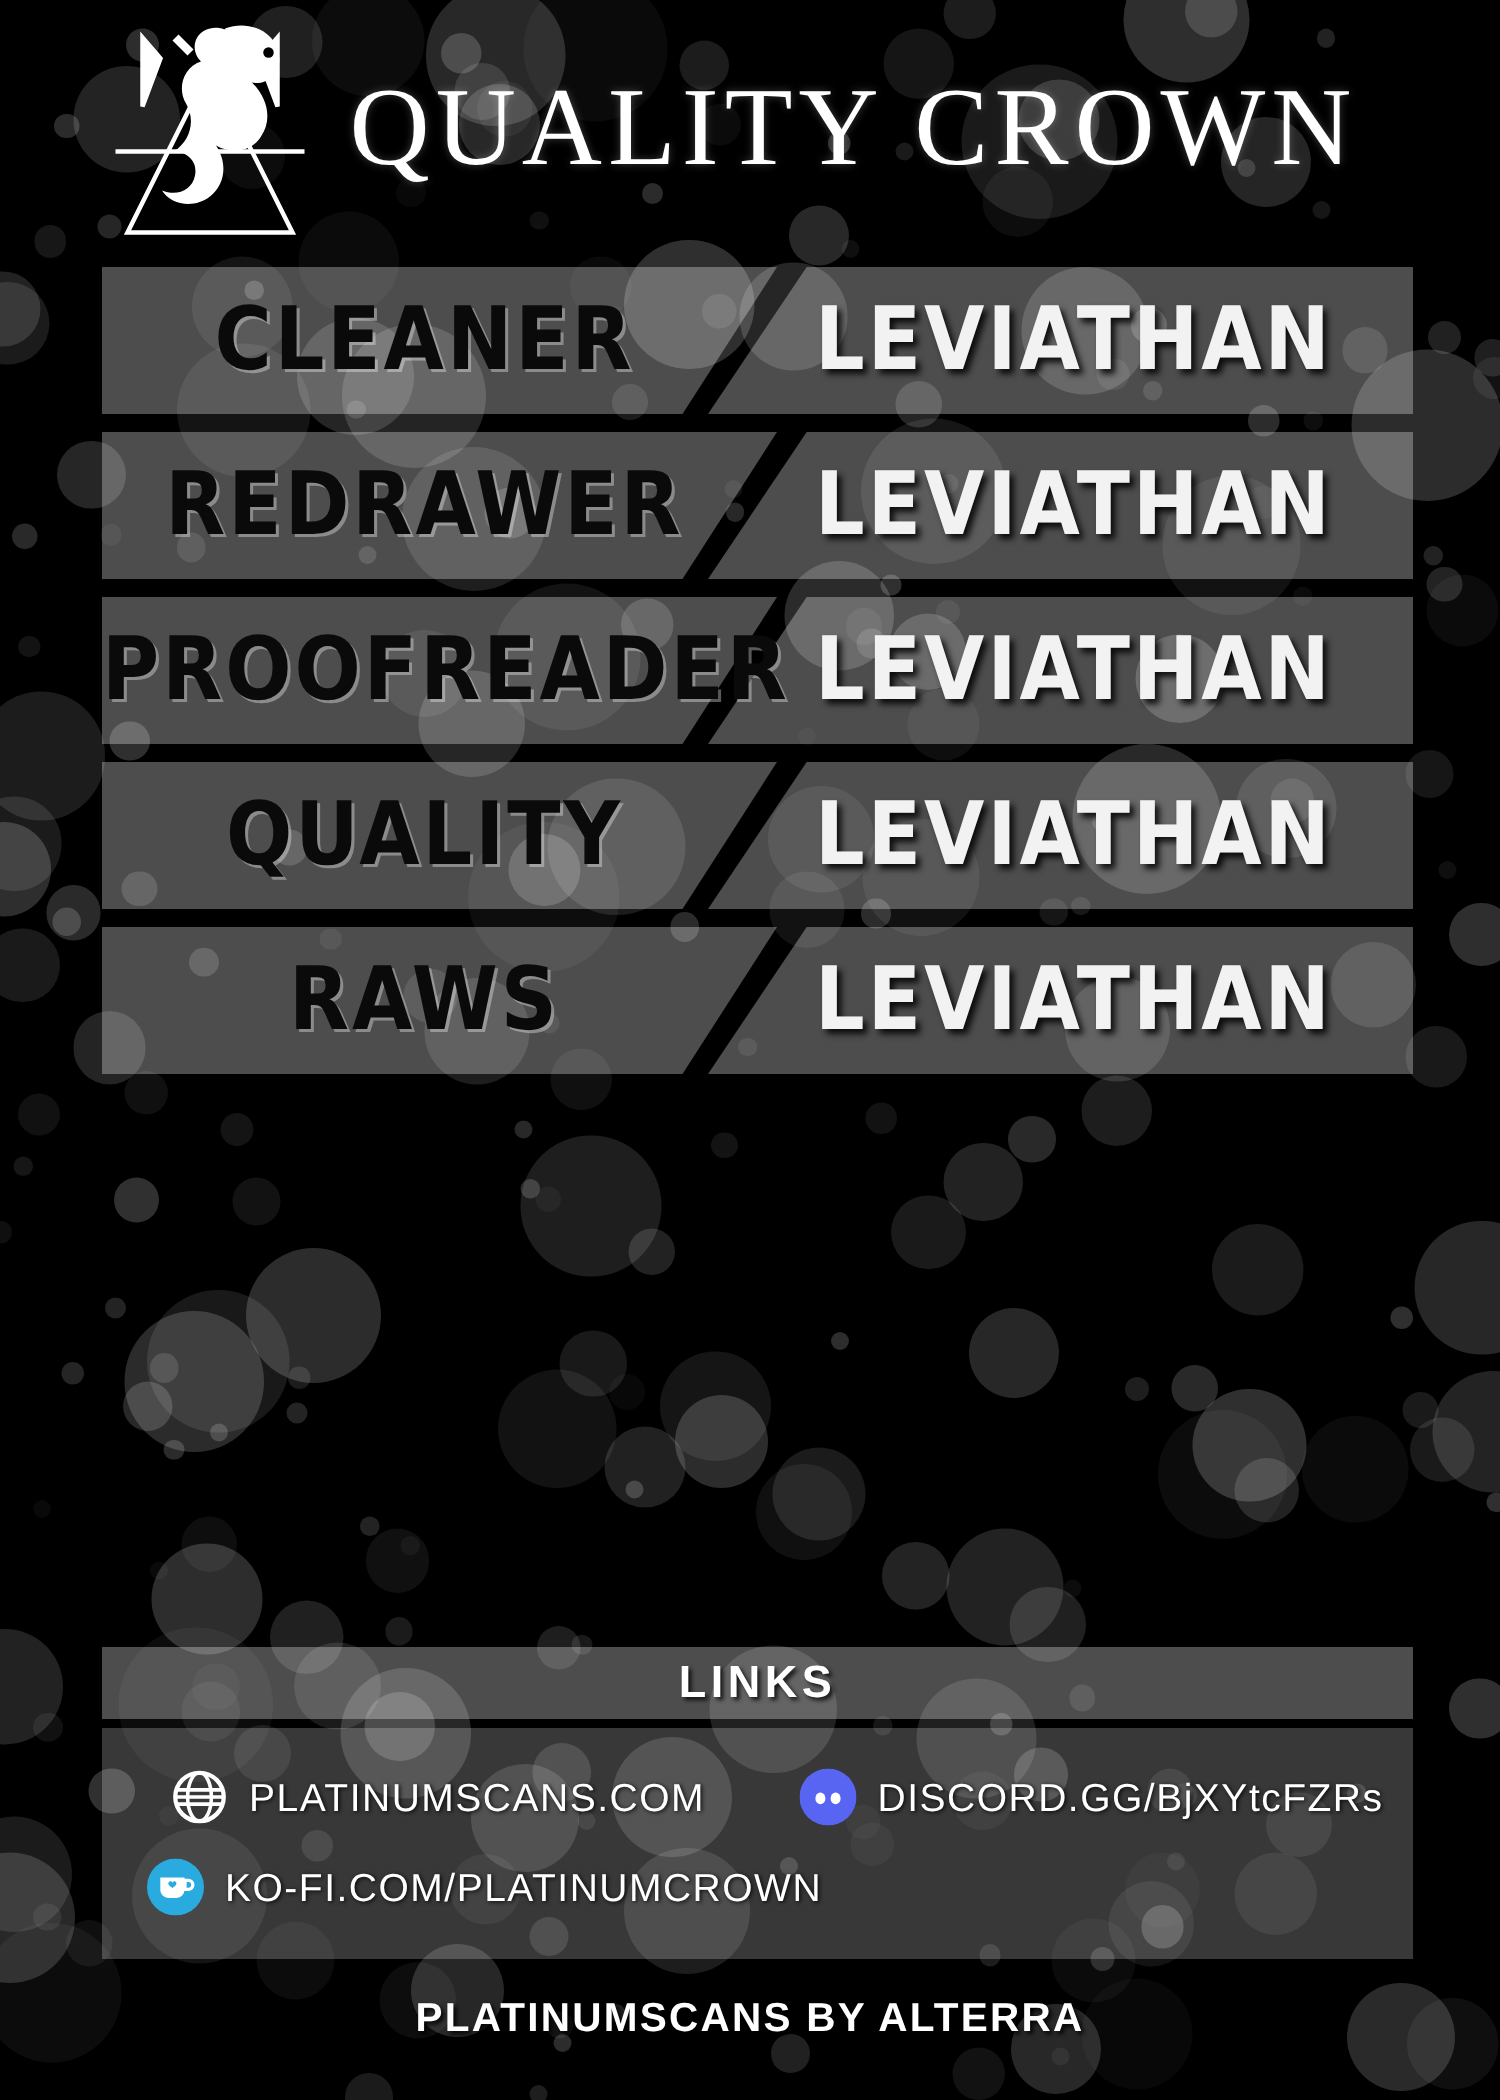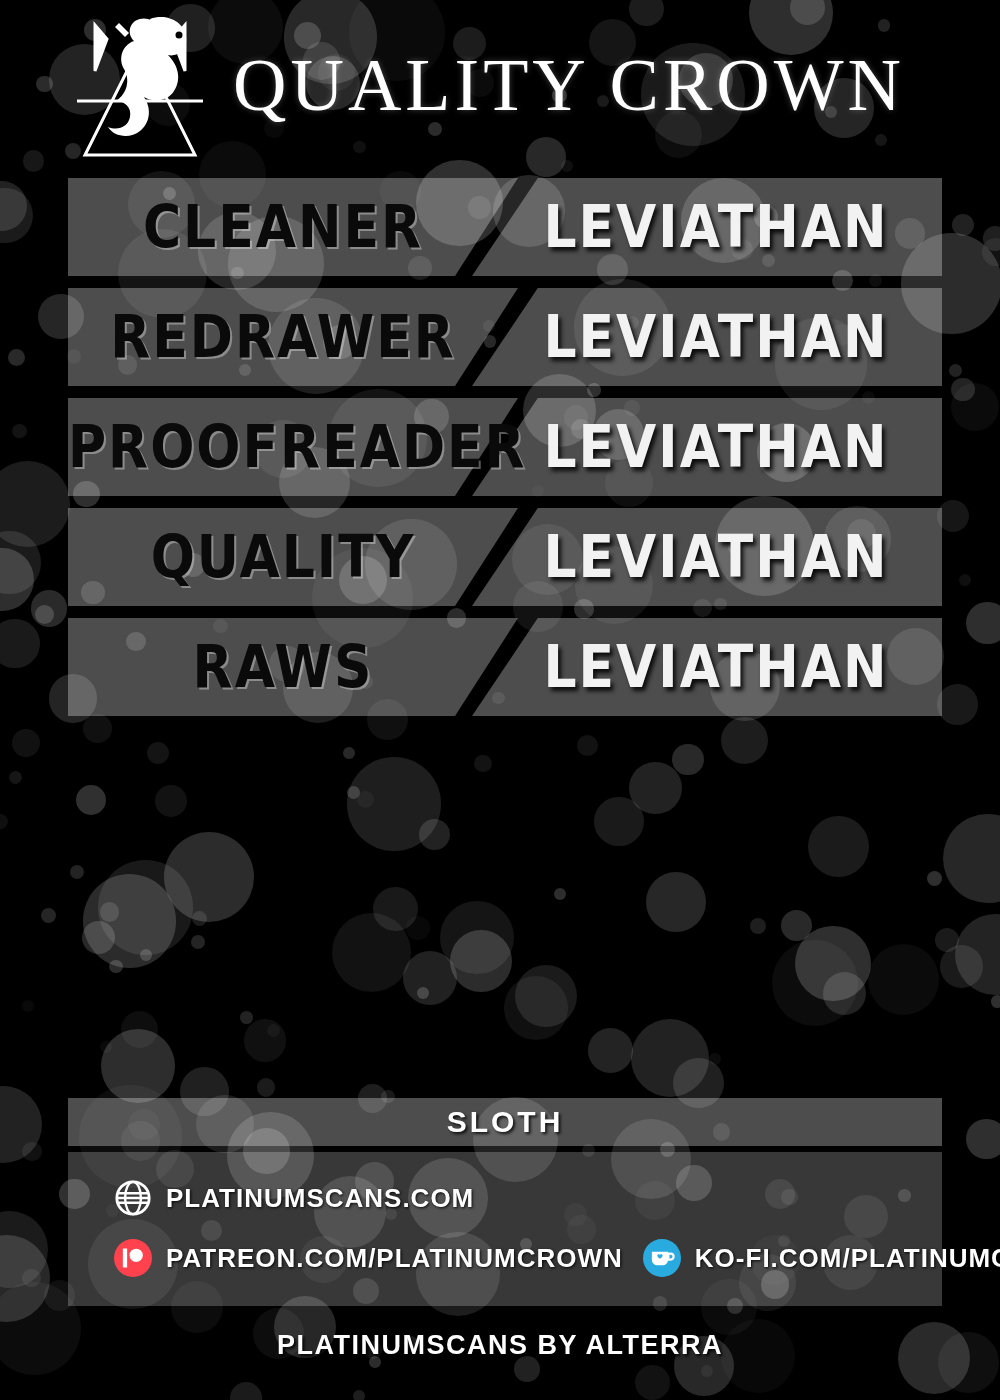--- a/index.html
+++ b/index.html
@@ -160,21 +160,21 @@
     height: 38px;
     flex: none;
     margin-right: 14px;
     display: flex;
     align-items: center;
     justify-content: center;
   }
   .link-icon svg { width: 38px; height: 38px; display: block; }
   .link-text {
     font-size: 26px;
-    font-weight: bold;
+    font-weight: normal;
     letter-spacing: 1px;
     color: #ffffff;
     text-shadow: 1px 1px 3px rgba(0,0,0,0.9);
     white-space: nowrap;
     text-align: right;
   }
 
   
   .footer {
     position: absolute;
@@ -515,45 +515,45 @@
     </div>
     <div class="row">
       <div class="band band-left"></div>
       <div class="band band-right"></div>
       <div class="role">RAWS</div>
       <div class="name">LEVIATHAN</div>
     </div>
   </div>
 
 <div class="links-wrap">
-  <div class="links-header">SLOTH</div>
+  <div class="links-header">LINKS</div>
   <div class="links-body" id="links-body">
       <div class="link-line">
         <div class="link-cell">
           <span class="link-icon">
             <svg viewBox="0 0 24 24">
               <circle cx="12" cy="12" r="10.2" fill="none" stroke="#ffffff" stroke-width="1.8"></circle>
               <ellipse cx="12" cy="12" rx="5" ry="10.2" fill="none" stroke="#ffffff" stroke-width="1.5"></ellipse>
               <path d="M2 9h20M2 15h20M2 12h20" stroke="#ffffff" stroke-width="1.5" fill="none"></path>
             </svg>
           </span>
           <span class="link-text">PLATINUMSCANS.COM</span>
         </div>
+        <div class="link-cell second">
+          <span class="link-icon">
+            <svg viewBox="0 0 24 24">
+              <circle cx="12" cy="12" r="12" fill="#5865F2"></circle>
+              <ellipse cx="8.8" cy="12.6" rx="2.1" ry="2.5" fill="#fff"></ellipse>
+              <ellipse cx="15.2" cy="12.6" rx="2.1" ry="2.5" fill="#fff"></ellipse>
+            </svg>
+          </span>
+          <span class="link-text">DISCORD.GG/BjXYtcFZRs</span>
+        </div>
       </div>
       <div class="link-line">
-        <div class="link-cell">
-          <span class="link-icon">
-            <svg viewBox="0 0 24 24">
-              <circle cx="12" cy="12" r="12" fill="#FF424D"></circle>
-              <circle cx="14" cy="10.3" r="4.2" fill="#fff"></circle>
-              <rect x="5.6" y="6" width="2.7" height="12" fill="#fff"></rect>
-            </svg>
-          </span>
-          <span class="link-text">PATREON.COM/PLATINUMCROWN</span>
-        </div>
         <div class="link-cell second">
           <span class="link-icon">
             <svg viewBox="0 0 24 24">
               <circle cx="12" cy="12" r="12" fill="#29ABE0"></circle>
               <path d="M5.6 8h10.2v5.2a3.4 3.4 0 0 1-3.4 3.4H9a3.4 3.4 0 0 1-3.4-3.4Z" fill="#fff"></path>
               <path d="M16 9.2h1.4a1.9 1.9 0 1 1 0 3.8H16Z" fill="none" stroke="#fff" stroke-width="1.4"></path>
               <path d="M10.7 12.4c-1.6-1-2-1.8-1.5-2.5.5-.6 1.4-.3 1.5.3.1-.6 1-.9 1.5-.3.5.7.1 1.5-1.5 2.5Z" fill="#29ABE0"></path>
             </svg>
           </span>
           <span class="link-text">KO-FI.COM/PLATINUMCROWN</span>

